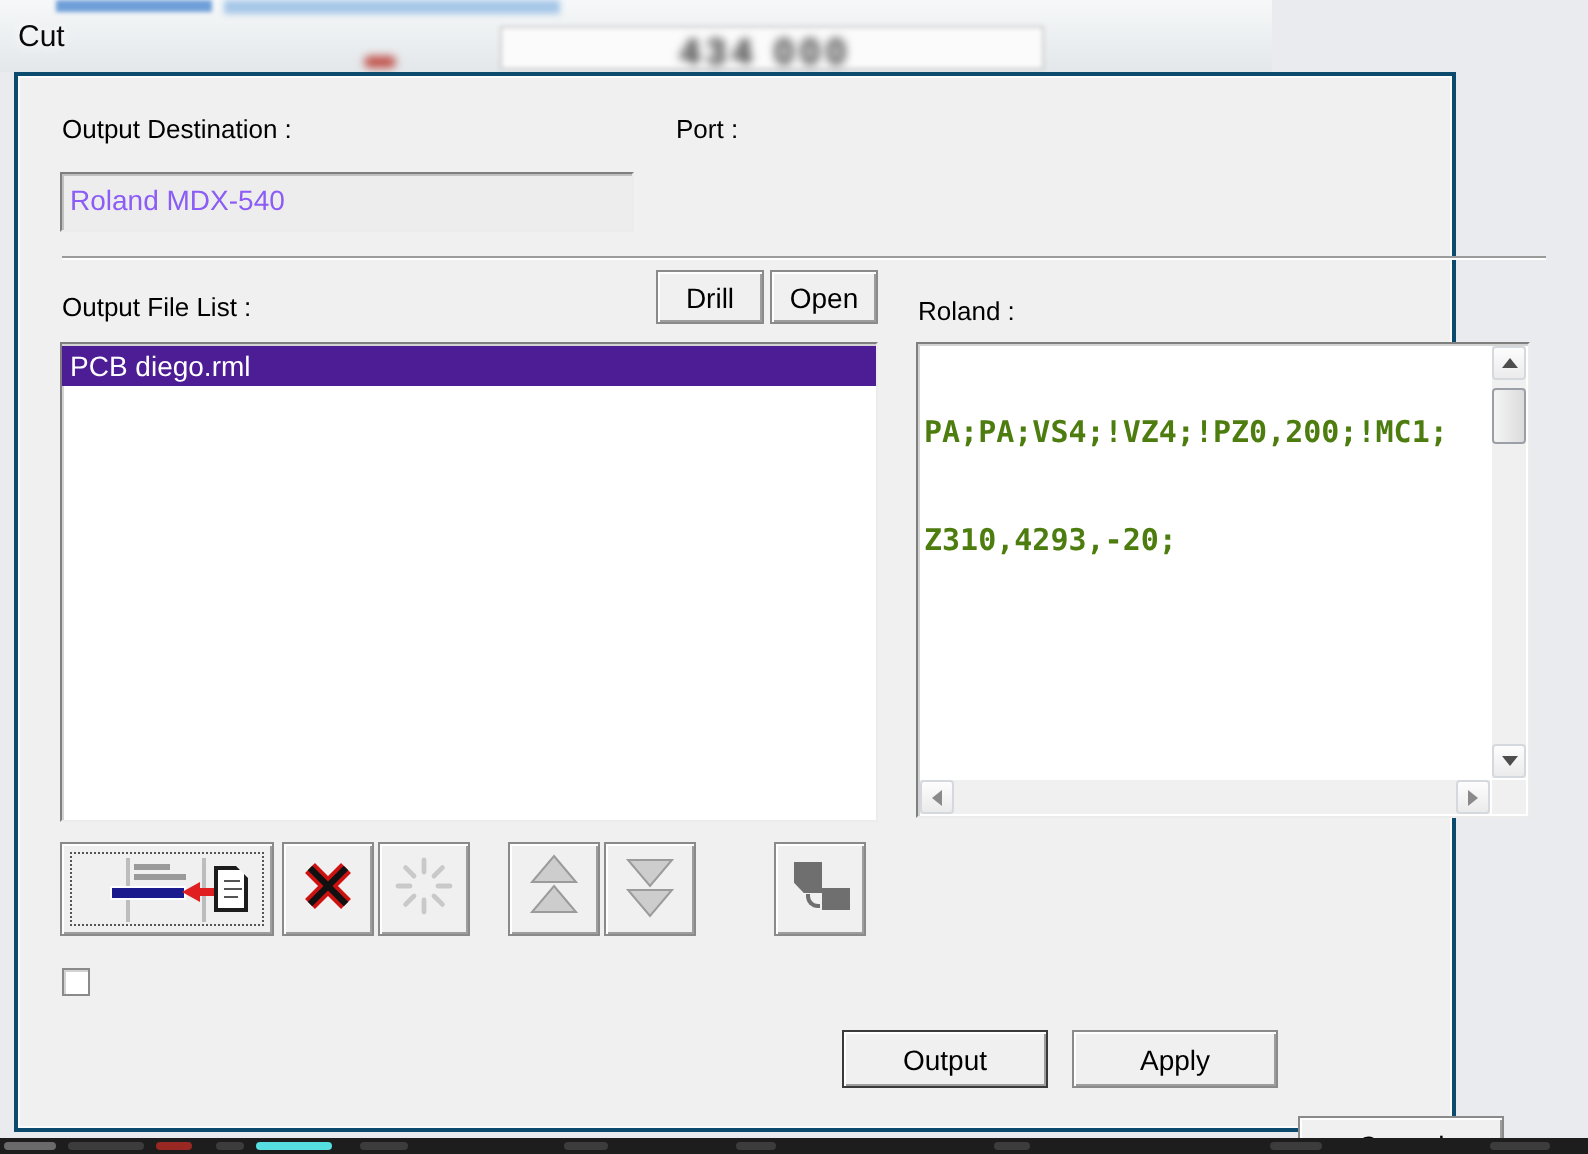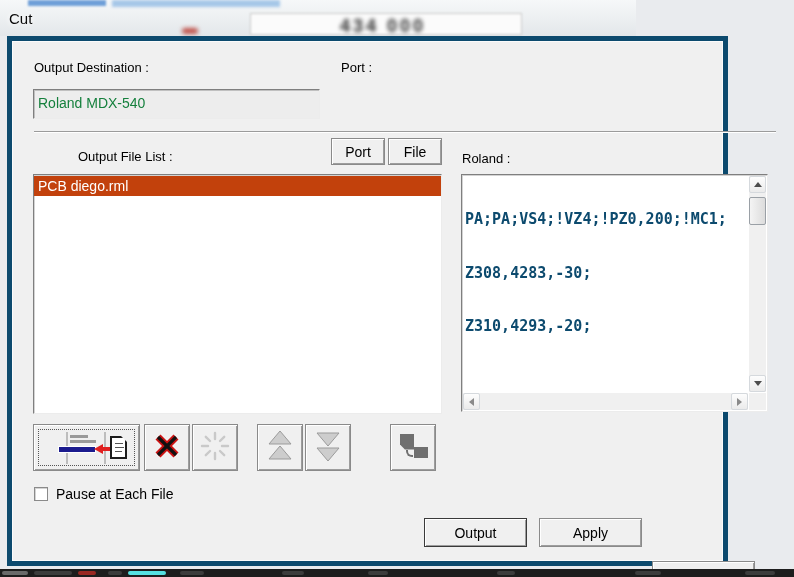--- a/index.html
+++ b/index.html
@@ -33,32 +33,32 @@
     border:1px solid #8e3325;
     border-radius:3px 3px 4px 4px;
     box-shadow:inset 0 1px 0 rgba(255,255,255,.65), inset 0 0 0 1px rgba(255,255,255,.3);
     display:flex; align-items:center; justify-content:center;
     cursor:default;
   }
   
   .dialog {
     position:absolute; left:7px; top:36px; width:721px; height:530px;
     background:#f0f0f0;
-    border:5px solid #0c4a6e;
+    border:2px solid #0c4a6e;
     box-shadow:inset 0 0 0 1px #fbfbfb;
   }
   .lbl { position:absolute; font-size:13px; color:#000; white-space:nowrap; }
   .sunken {
     position:absolute;
     background:#ededed;
     border:1px solid;
     border-color:#7f7f7f #ececec #ececec #7f7f7f;
     box-shadow:inset 1px 1px 0 rgba(110,110,110,.35);
   }
-  .field { font-size:14px; padding:5px 4px 0 4px; color:#15803d; }
+  .field { font-size:14px; padding:5px 4px 0 4px; color:#8b5cf6; }
   .groove {
     position:absolute; height:2px;
     border-top:1px solid #9b9b9b; border-bottom:1px solid #ffffff;
   }
   .btn3d {
     position:absolute;
     background:#f0f0f0;
     border:1px solid #8a8a8a;
     box-shadow:inset 1px 1px 0 #ffffff, inset -1px -1px 0 #9d9d9d;
     font-size:14px; color:#000; text-align:center;
@@ -69,35 +69,35 @@
   .btn-disabled { color:#9a9a9a; }
   
   .listbox {
     position:absolute; left:21px; top:133px; width:409px; height:240px;
     background:#ffffff;
     border:1px solid; border-color:#7f7f7f #ececec #ececec #7f7f7f;
     box-shadow:inset 1px 1px 0 rgba(110,110,110,.3);
     overflow:hidden;
   }
   .list-item-selected {
-    margin:1px 0 0 0; height:20px; background:#c2410c; color:#ffffff;
+    margin:1px 0 0 0; height:20px; background:#4c1d95; color:#ffffff;
     font-size:14px; line-height:20px; padding-left:4px; white-space:nowrap;
   }
   
   .previewbox {
     position:absolute; left:449px; top:133px; width:307px; height:238px;
     background:#ffffff;
     border:1px solid; border-color:#7f7f7f #ececec #ececec #7f7f7f;
     box-shadow:inset 1px 1px 0 rgba(110,110,110,.3);
   }
   .preview-text {
     position:absolute; left:3px; top:1px; right:22px; bottom:20px;
     font-family:"DejaVu Sans Mono", monospace;
     font-weight:bold; font-size:15px; line-height:17.7px;
-    white-space:pre; overflow:hidden; color:#0c4a6e;
+    white-space:pre; overflow:hidden; color:#4d7c0f;
   }
   .vsb {
     position:absolute; top:1px; right:1px; width:17px; bottom:19px;
     background:#f0f0f0;
   }
   .hsb {
     position:absolute; left:1px; right:19px; bottom:1px; height:17px;
     background:#f0f0f0;
   }
   .sb-corner { position:absolute; right:1px; bottom:1px; width:17px; height:17px; background:#f0f0f0; }
@@ -175,33 +175,32 @@
 
 <div class="dialog">
 
   <div class="lbl" style="left:22px; top:19px;">Output Destination :</div>
   <div class="sunken field" style="left:21px; top:48px; width:287px; height:30px;">Roland MDX-540</div>
 
   <div class="lbl" style="left:329px; top:19px;">Port :</div>
 
   <div class="groove" style="left:22px; top:90px; width:742px;"></div>
 
-  <div class="lbl" style="left:22px; top:108px;margin-left:44px;">Output File List :</div>
-  <div class="btn3d" style="left:319px; top:97px; width:54px; height:27px;">Port</div>
-  <div class="btn3d" style="left:376px; top:97px; width:54px; height:27px;">File</div>
+  <div class="lbl" style="left:22px; top:108px;">Output File List :</div>
+  <div class="btn3d" style="left:319px; top:97px; width:54px; height:27px;">Drill</div>
+  <div class="btn3d" style="left:376px; top:97px; width:54px; height:27px;">Open</div>
 
   <div class="listbox">
     <div class="list-item-selected">PCB diego.rml</div>
   </div>
 
   <div class="lbl" style="left:450px; top:110px;">Roland :</div>
   <div class="previewbox">
     <div class="preview-text">
       <div>PA;PA;VS4;!VZ4;!PZ0,200;!MC1;</div>
-      <div>Z308,4283,-30;</div>
       <div>Z310,4293,-20;</div>
       
       
       
       
       
       
       
       
     </div>
@@ -292,21 +291,20 @@
 
   <div class="btn3d tbtn" style="left:378px;">
     <div class="pagesicon">
       <div class="p1"></div>
       <div class="hook"></div>
       <div class="p2"></div>
     </div>
   </div>
 
   <div class="checkbox"></div>
-  <div class="lbl" style="left:44px; top:445px; font-size:14px;">Pause at Each File</div>
 
   <div class="btn3d btn-default" style="left:412px; top:477px; width:103px; height:29px;">Output</div>
   <div class="btn3d" style="left:527px; top:477px; width:103px; height:29px;">Apply</div>
   <div class="btn3d" style="left:640px; top:477px; width:103px; height:29px;margin-top:43px;">Cancel</div>
 </div>
 
 <div class="bottombar">
   <div class="blob" style="left:2px;  width:26px; background:#6a6a6a;"></div>
   <div class="blob" style="left:34px; width:38px;"></div>
   <div class="blob" style="left:78px; width:18px; background:#992822;"></div>

